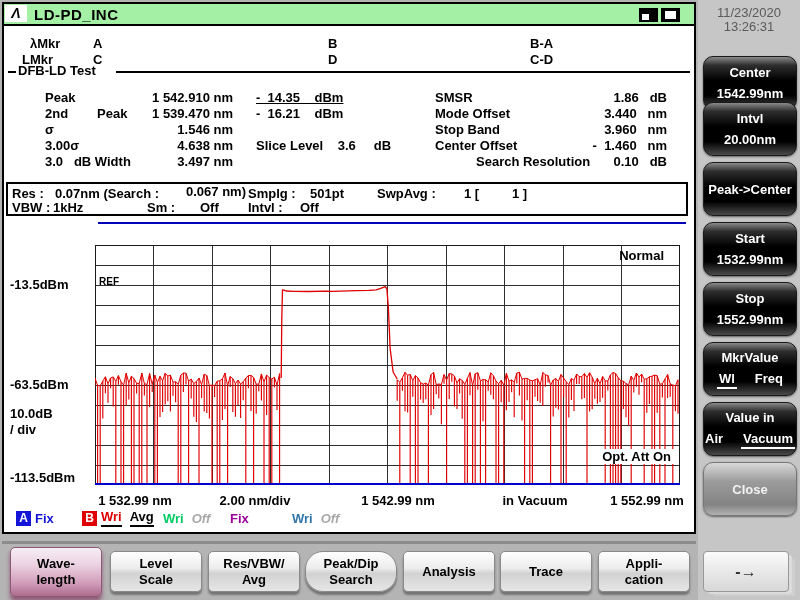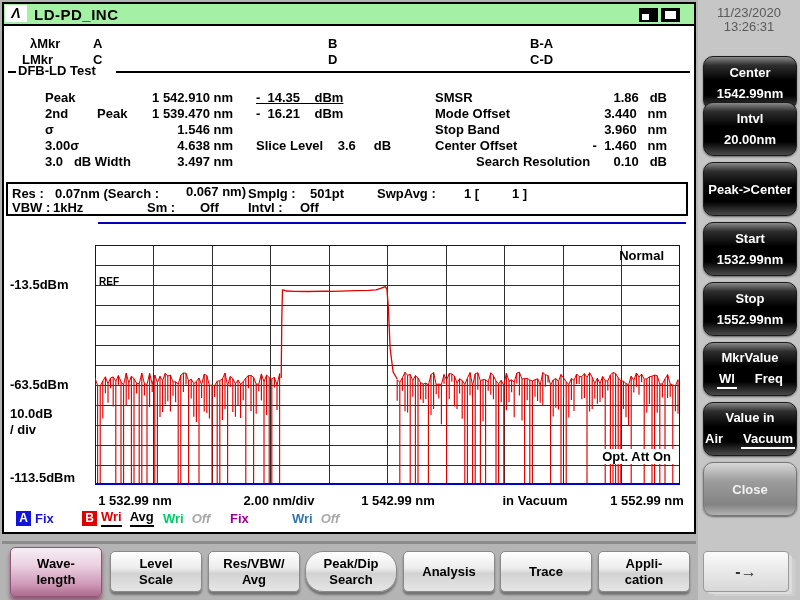--- a/index.html
+++ b/index.html
@@ -340,21 +340,21 @@
 <div class="t" style="left: 147px; top: 200px;">Sm :</div>
 <div class="t" style="left: 200px; top: 200px;">Off</div>
 <div class="t" style="left: 248px; top: 200px;">Intvl :</div>
 <div class="t" style="left: 300px; top: 200px;">Off</div>
 <div class="t" style="left: 10px; top: 277px;">-13.5dBm</div>
 <div class="t" style="left: 10px; top: 377px;">-63.5dBm</div>
 <div class="t" style="left: 10px; top: 406px;">10.0dB</div>
 <div class="t" style="left: 10px; top: 422px;">/ div</div>
 <div class="t" style="left: 10px; top: 470px;">-113.5dBm</div>
 <div class="t" style="left: 107px; top: 493px; transform: translateX(-50%); margin-left: 28px;">1 532.99 nm</div>
-<div class="t" style="left: 255px; top: 493px; transform: translateX(-50%); margin-left: 24px;">2.00 nm/div</div>
+<div class="t" style="left: 255px; top: 493px; transform: translateX(-50%);">2.00 nm/div</div>
 <div class="t" style="left: 398px; top: 493px; transform: translateX(-50%);">1 542.99 nm</div>
 <div class="t" style="left: 535px; top: 493px; transform: translateX(-50%);">in Vacuum</div>
 <div class="t" style="left: 647px; top: 493px; transform: translateX(-50%);">1 552.99 nm</div>
 <div class="trace-item" style="left: 16px;">
     <span class="badge" style="background: rgb(20, 20, 216);">A</span>
     <span style="font-weight: bold; font-size: 13px; color: rgb(20, 20, 216);">Fix</span>
   </div>
 <div class="trace-item" style="left: 82px;">
     <span class="badge" style="background: rgb(224, 0, 0);">B</span>
     <span style="font-weight: bold; font-size: 13px; color: rgb(224, 0, 0); border-bottom: 2px solid rgb(0, 0, 0); padding-bottom: 1px;">Wri</span>

